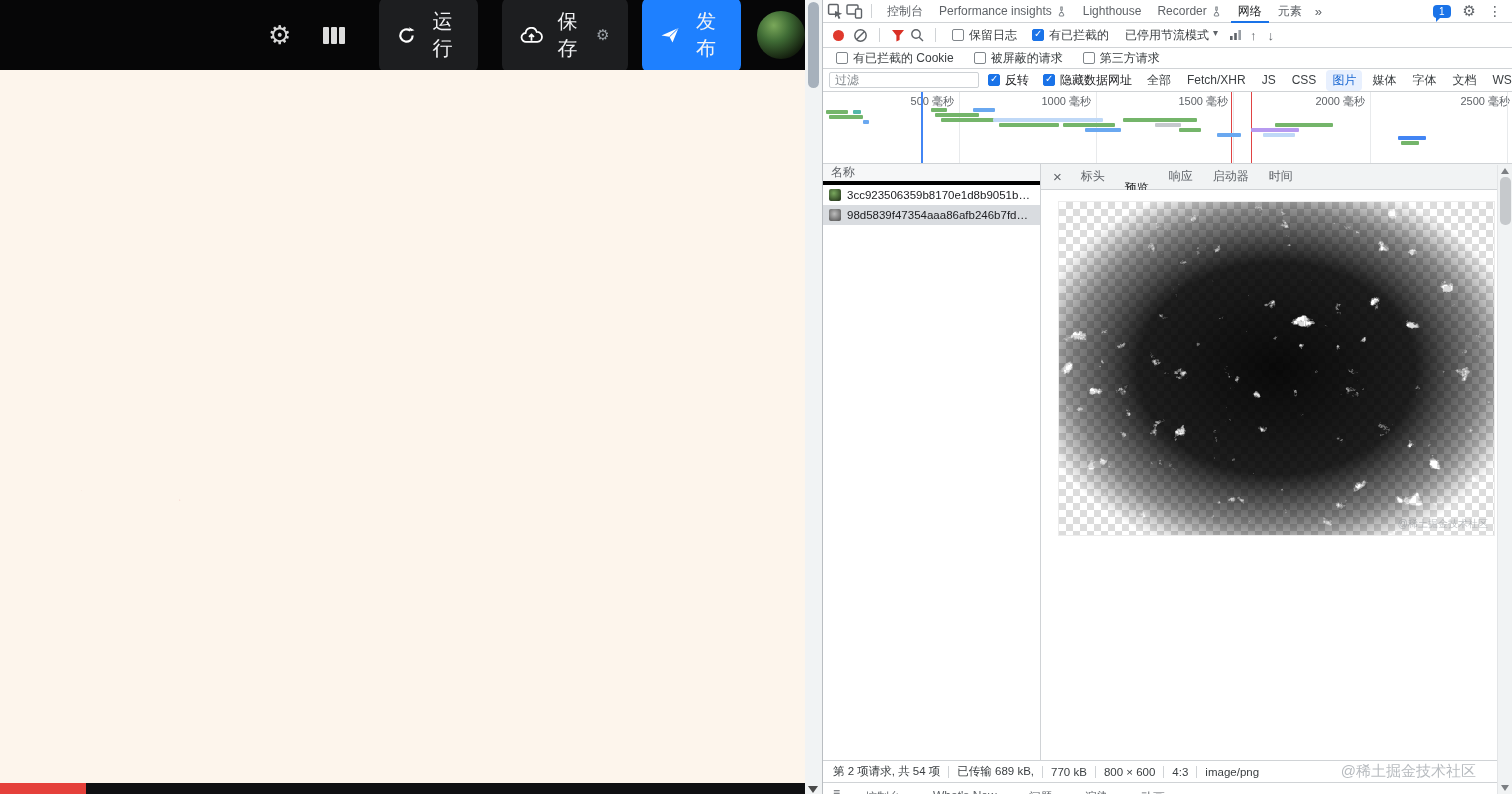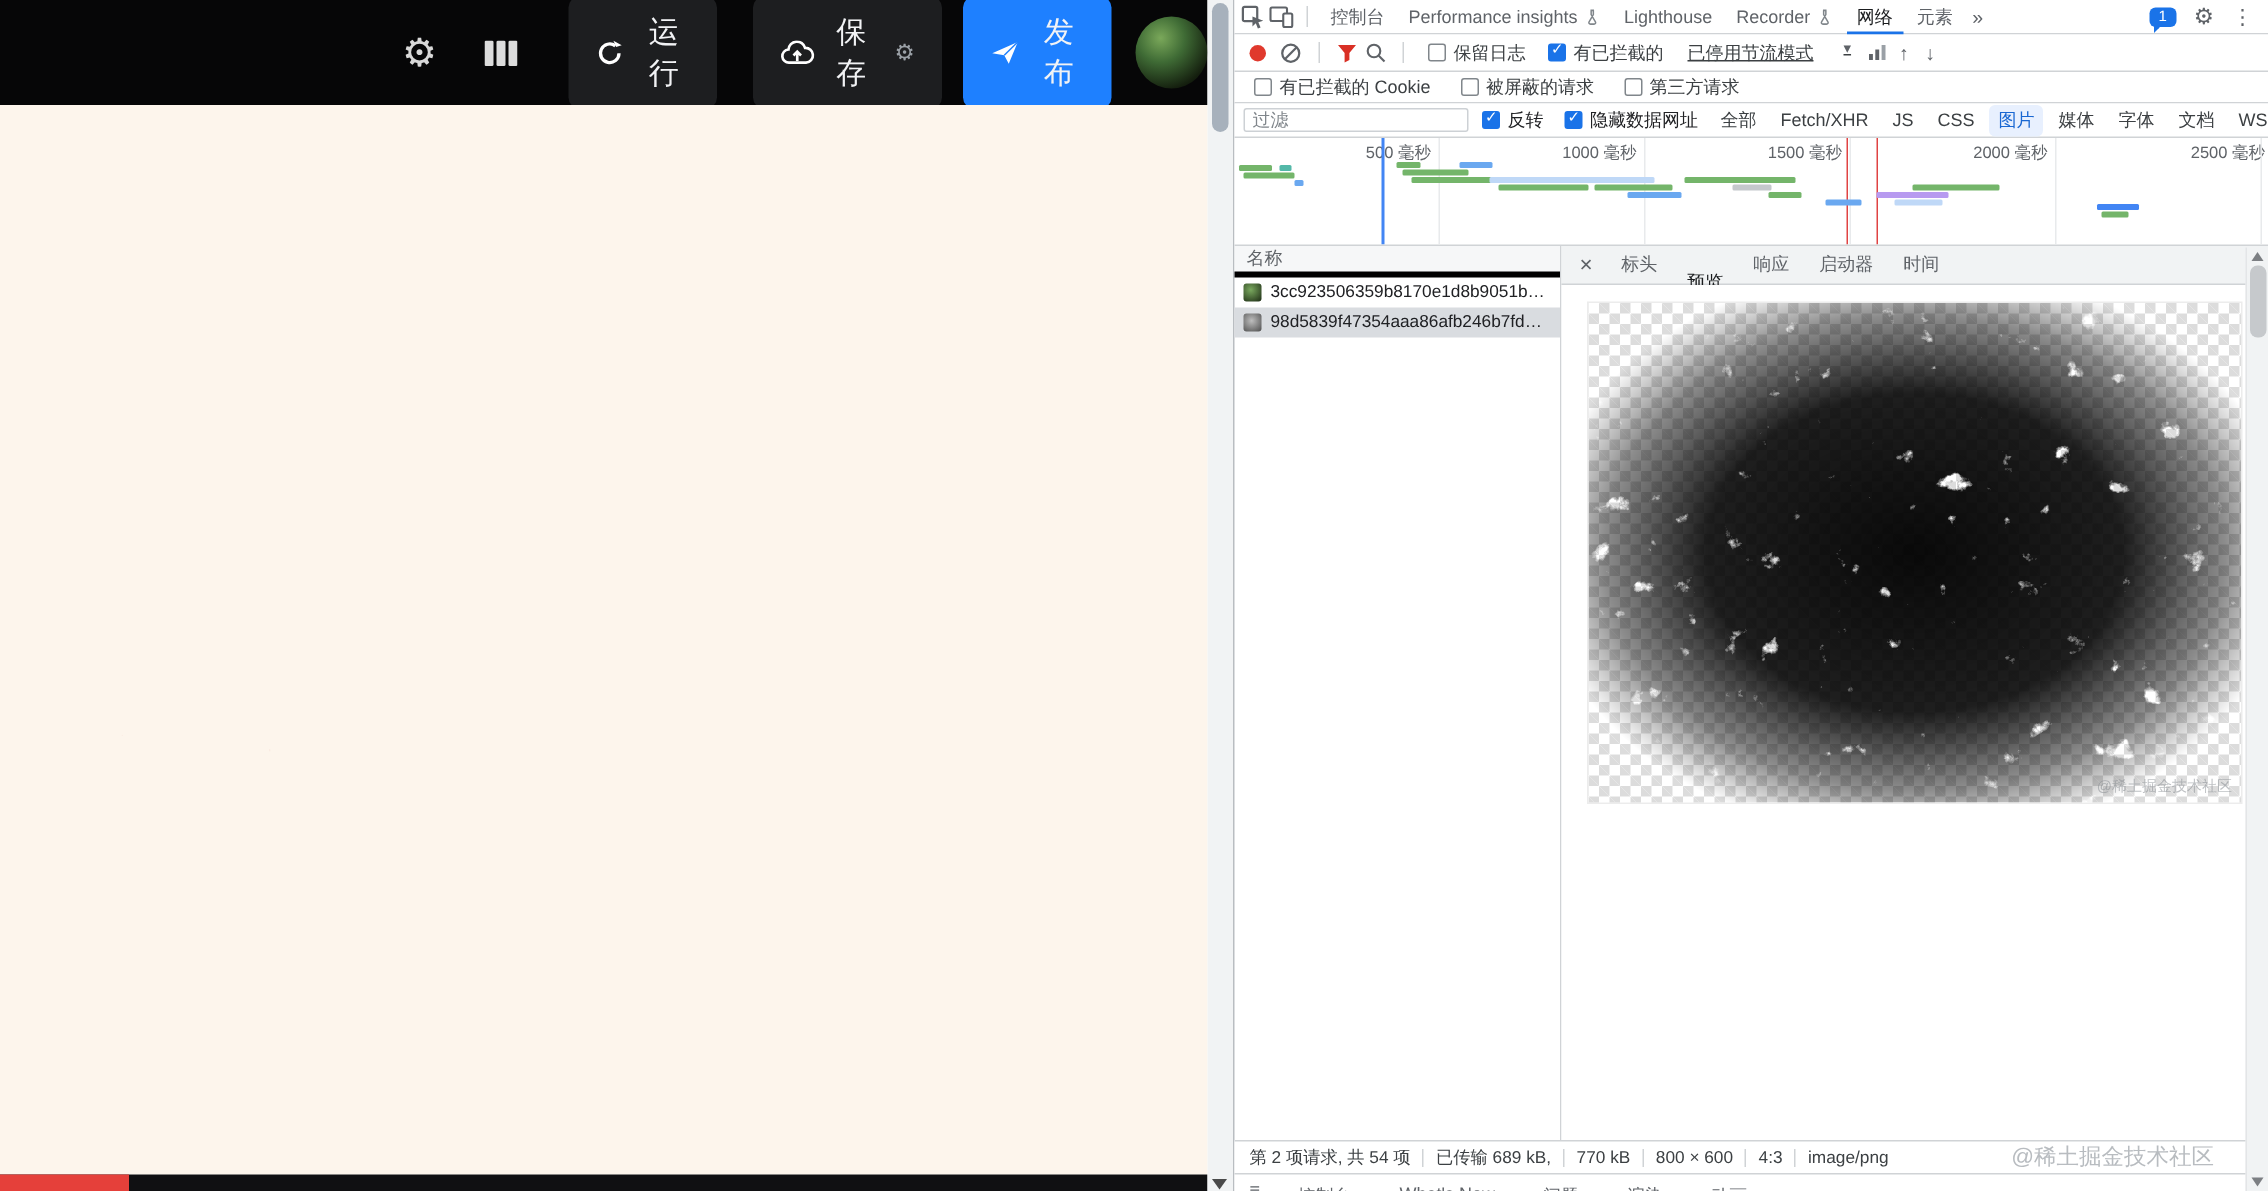--- a/index.html
+++ b/index.html
@@ -55,21 +55,21 @@
   .glyph-gear { font-size:15px; color:#5f6368; margin-right:10px; }
   .glyph-dots { font-size:14px; color:#5f6368; margin-right:6px; }
 
   
   .dt-controls { height:25px; padding:0 6px; gap:5px; color:#3c4043; }
   .rec-dot { width:11px; height:11px; border-radius:50%; background:#e0392d; margin:0 4px; cursor:pointer; flex:none; }
   .cb-group { display:inline-flex; align-items:center; gap:5px; cursor:pointer; white-space:nowrap; margin:0 5px; }
   .cb { width:12px; height:12px; border:1px solid #80868b; border-radius:2px; background:#fff; position:relative; flex:none; }
   .cb.checked { background:#1a73e8; border-color:#1a73e8; }
   .cb.checked::after { content:"✓"; position:absolute; left:1px; top:-2px; color:#fff; font-size:10px; font-weight:bold; }
-  .throttle { display:inline-flex; align-items:flex-start; gap:20px; color:#3c4043; cursor:pointer; margin:0 6px; white-space:nowrap;text-decoration:underline; }
+  .throttle { display:inline-flex; align-items:flex-start; gap:4px; color:#3c4043; cursor:pointer; margin:0 6px; white-space:nowrap; }
   .caret { font-size:10px; color:#5f6368; }
   .arrow-io { font-size:13px; color:#5f6368; padding:0 3px; cursor:pointer; }
 
   
   .dt-filter { height:23px; padding:0 6px; gap:4px; }
   .filter-input { width:150px; height:16px; border:1px solid #cdd1d5; border-radius:2px; font-size:12px; padding:0 5px; color:#202124; font-family:inherit; }
   .filter-input::placeholder { color:#80868b; }
   .chip { padding:2px 6px; border-radius:4px; color:#3c4043; cursor:pointer; white-space:nowrap; }
   .chip.selected { background:#e8f0fe; color:#1967d2; }
 

